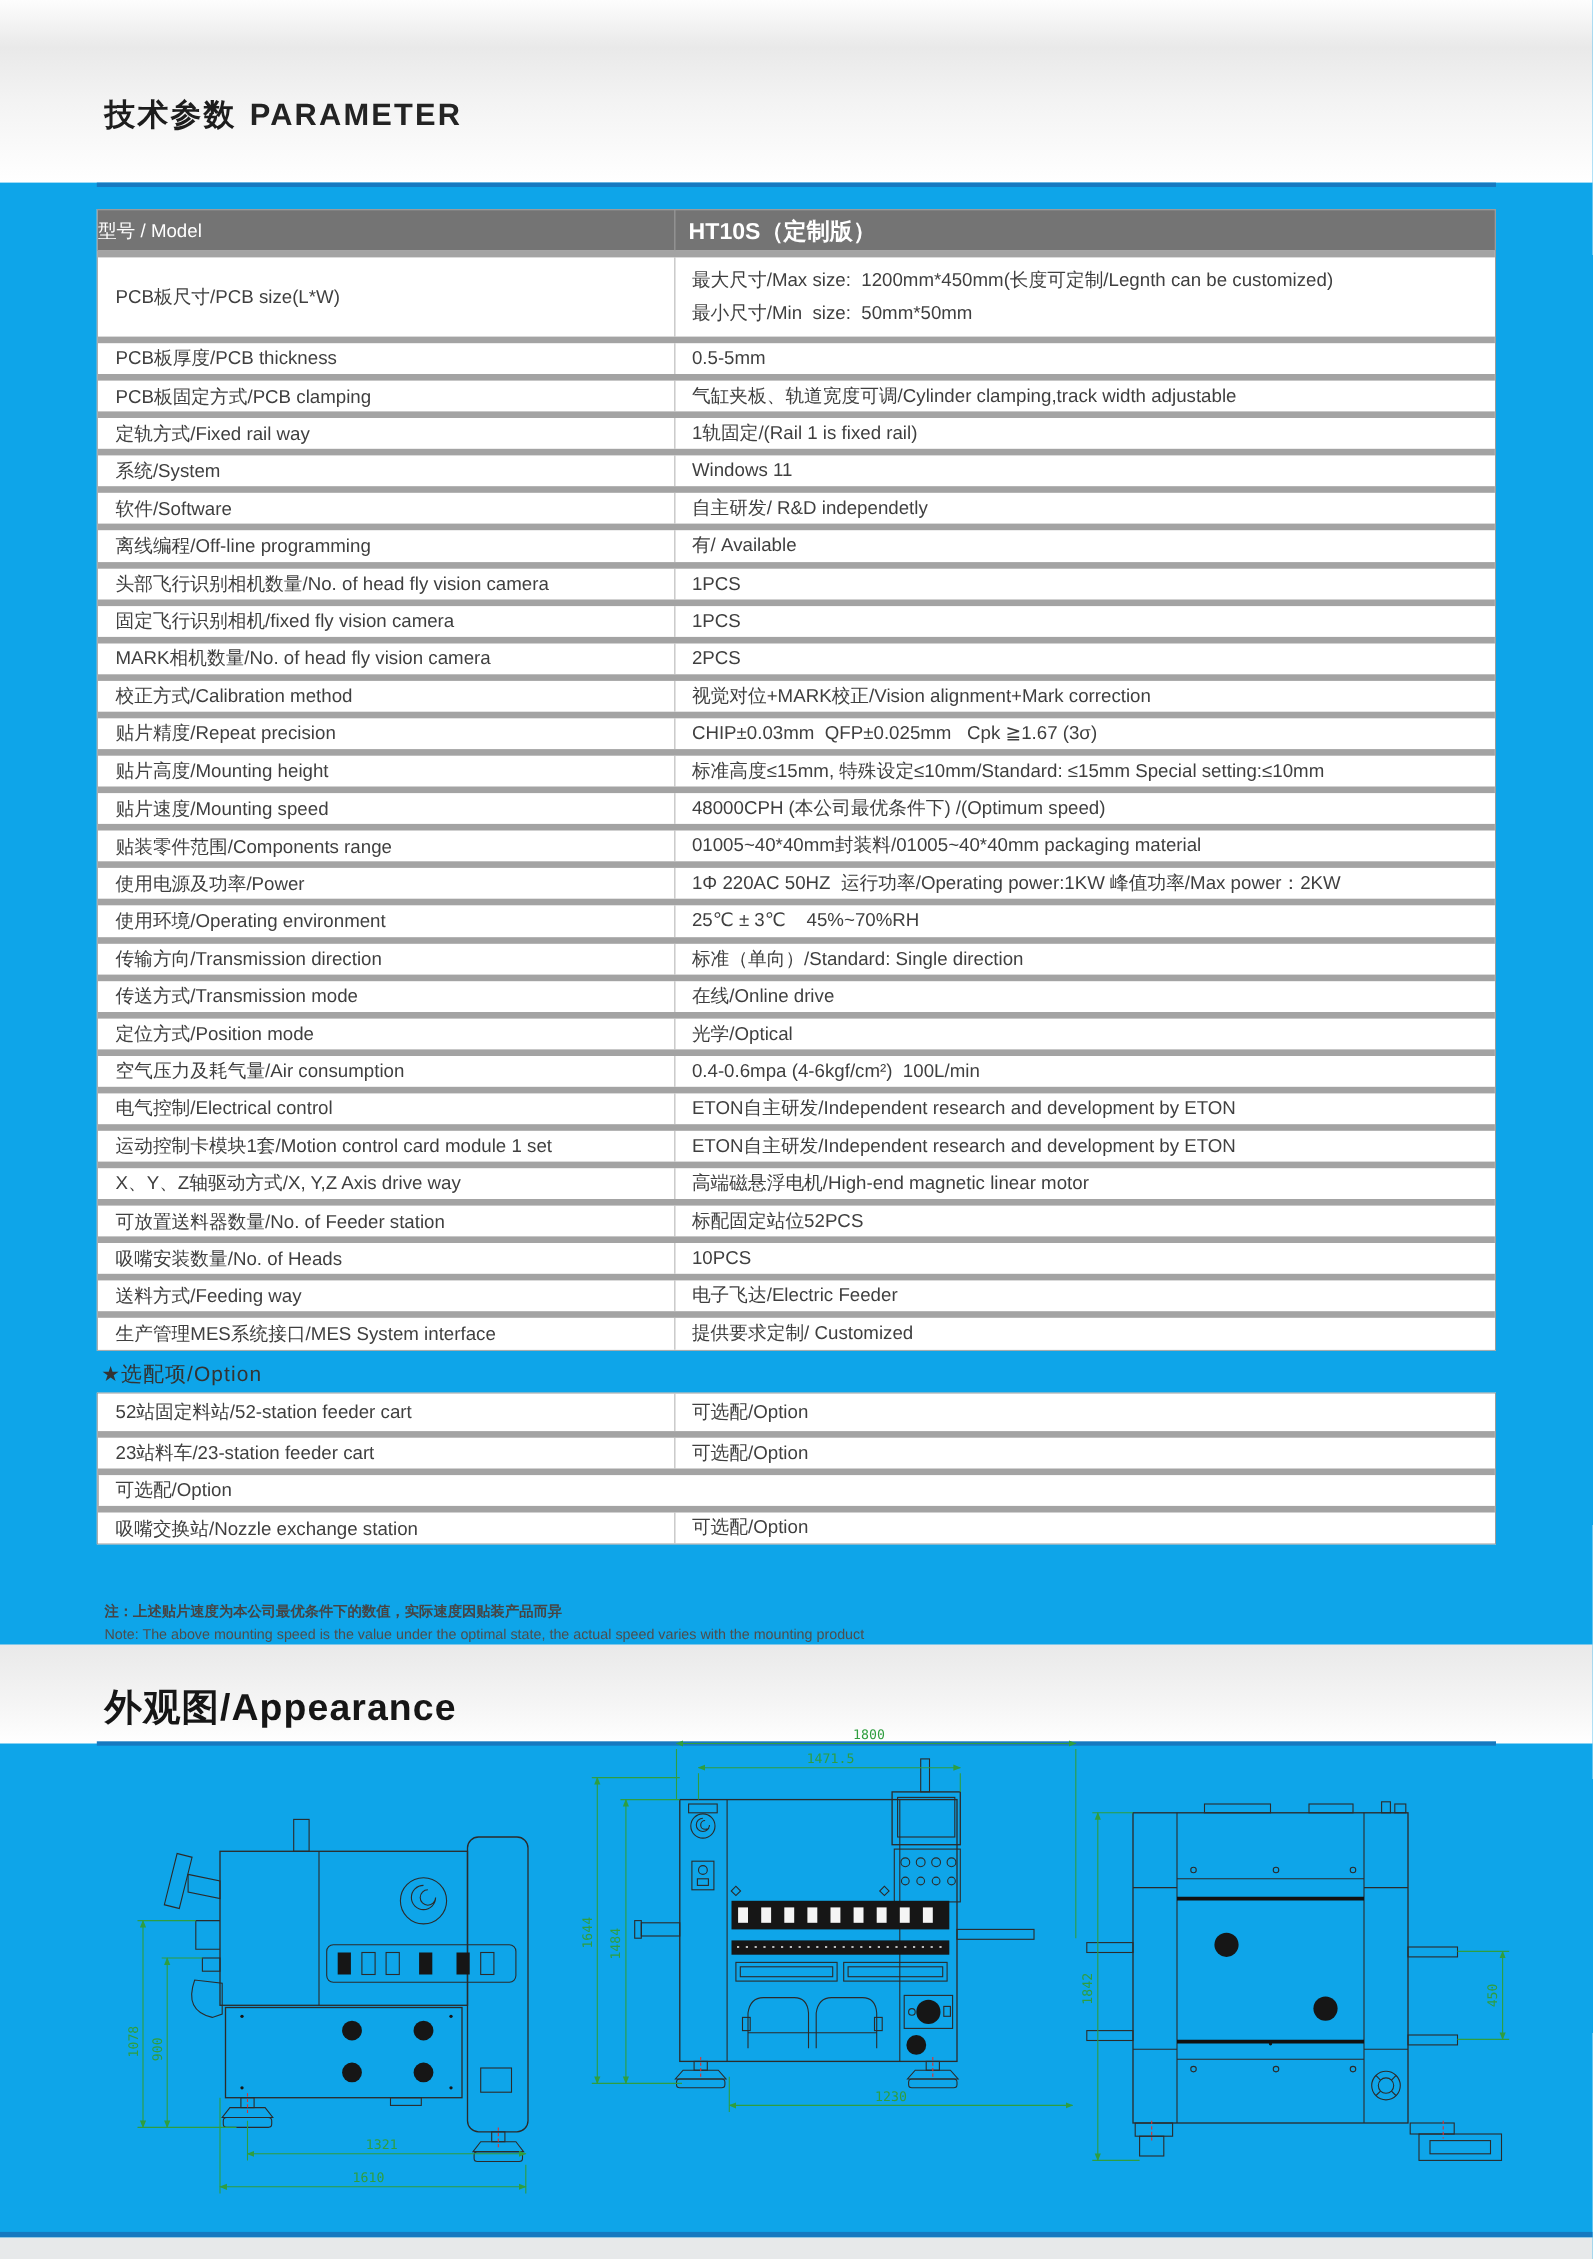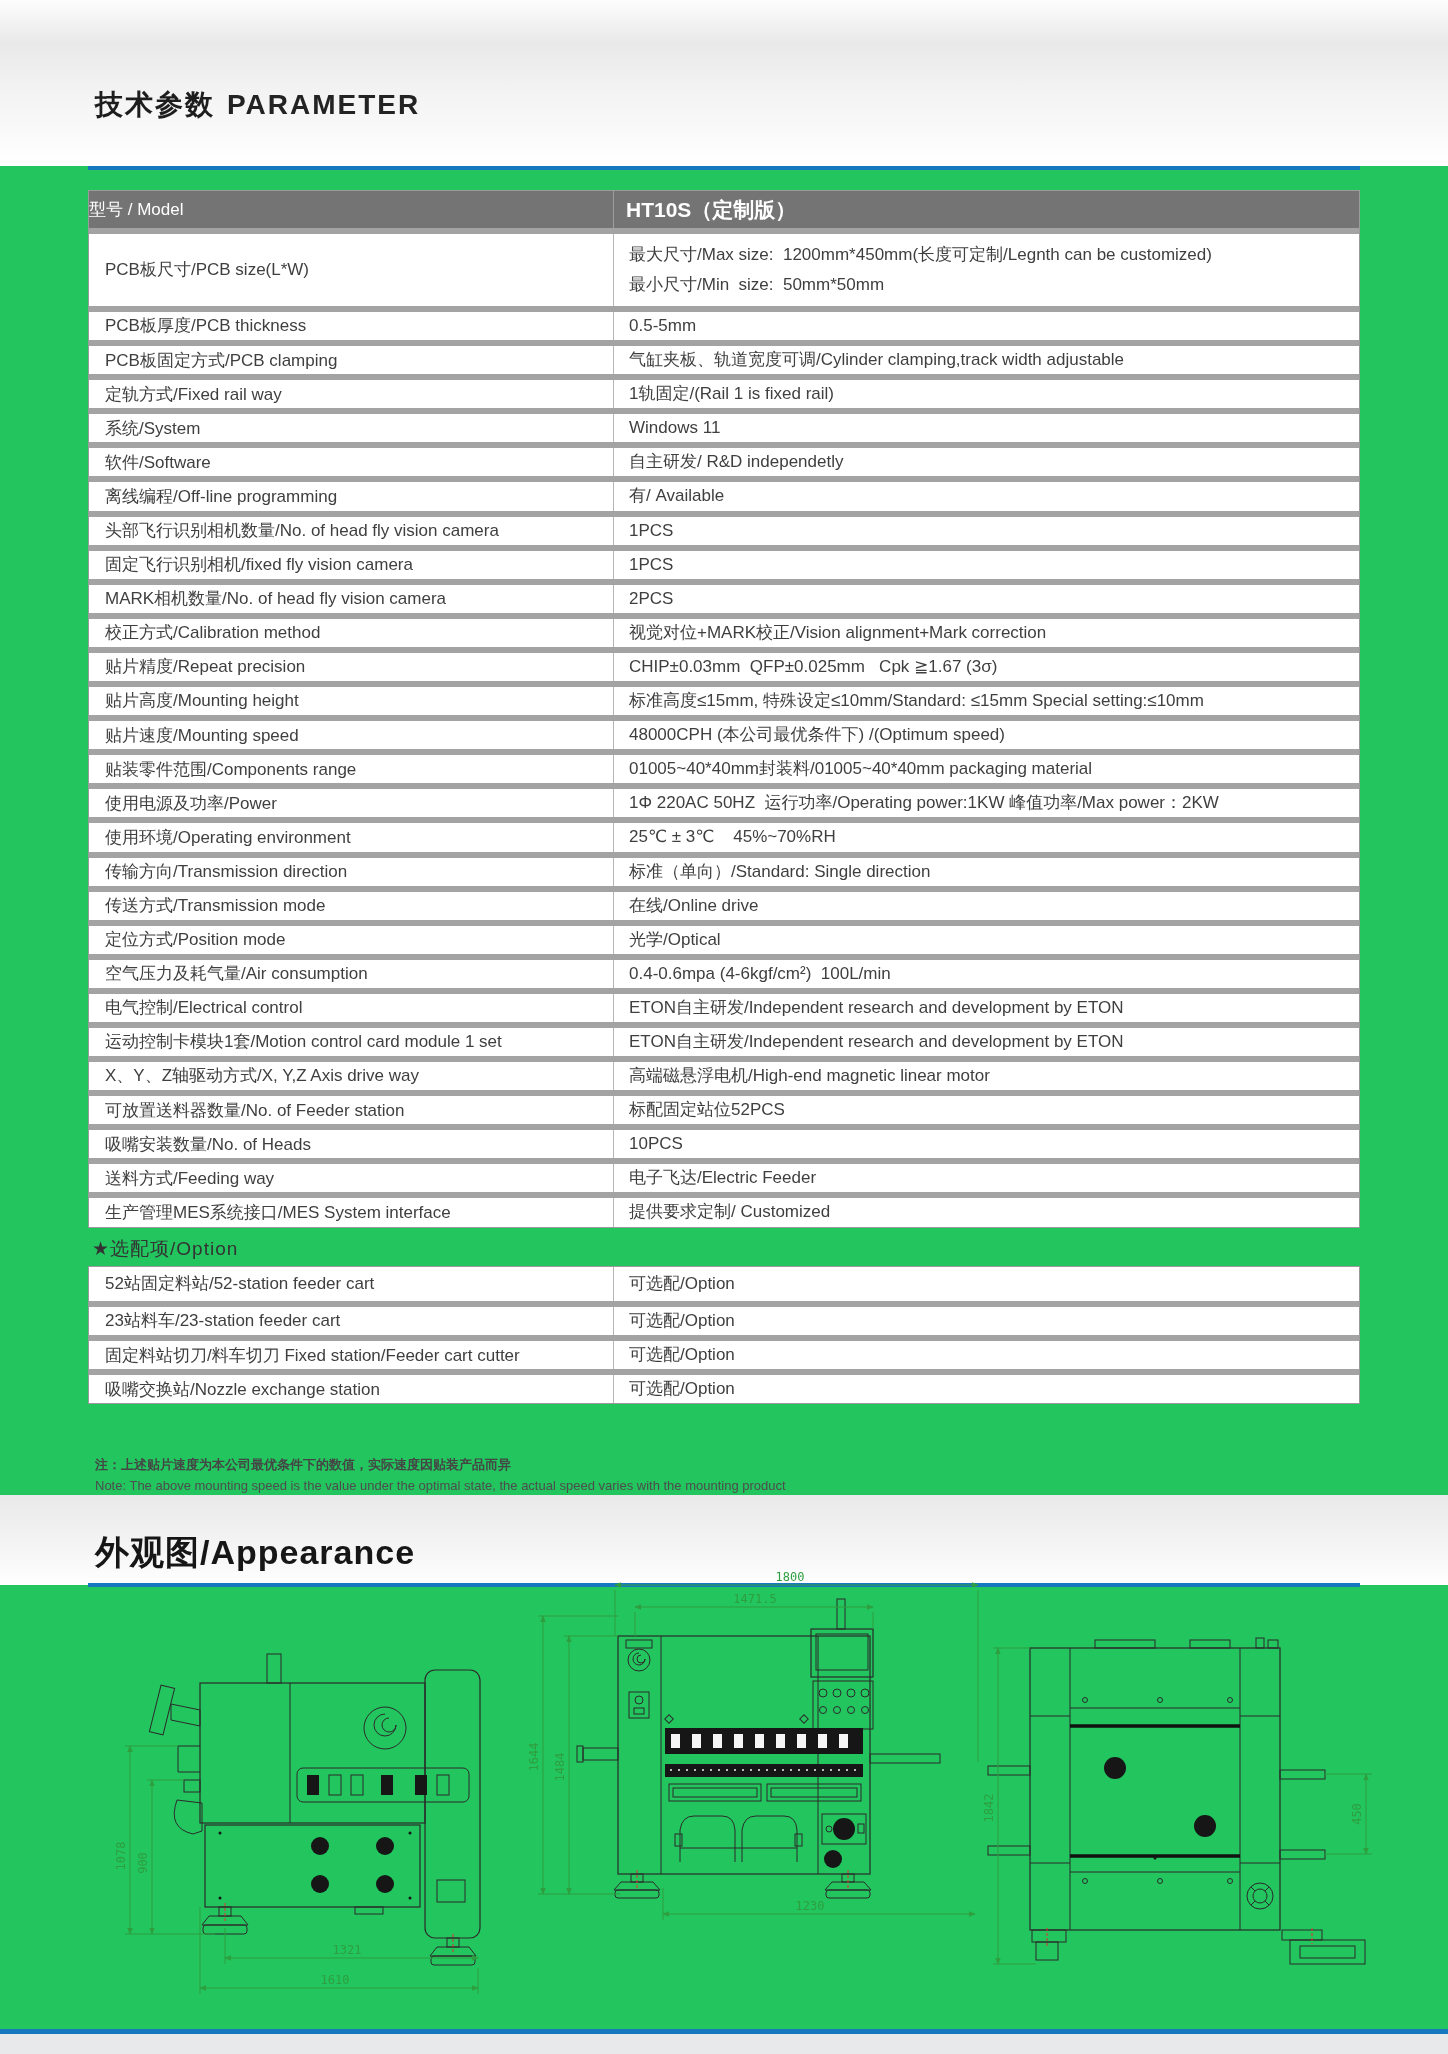--- a/index.html
+++ b/index.html
@@ -1,17 +1,17 @@
 <!DOCTYPE html>
 <html><head>
 <meta charset="utf-8">
 <style>
   *{margin:0;padding:0;box-sizing:border-box;}
   html,body{background:#ffffff;}
-  .page{position:relative;width:1448px;height:2054px;background:#22c55e;
+  .page{position:relative;width:1448px;height:2054px;background:#0ea5e9;
         font-family:"Liberation Sans","DejaVu Sans",sans-serif;color:#3f3f3f;overflow:hidden;}
   .top-band{position:absolute;left:0;top:0;width:100%;height:166px;
         background:linear-gradient(180deg,#fdfdfd 0%,#e9e9e9 26%,#f3f3f3 55%,#ffffff 100%);}
   .appearance-band{position:absolute;left:0;top:1495px;width:100%;height:90px;
         background:linear-gradient(180deg,#e9e9e9 0%,#f5f5f5 60%,#ffffff 100%);}
   .doc-title{position:absolute;left:95px;top:86px;font-size:28px;color:#1d1d1d;white-space:nowrap;}
   .doc-title .zh{font-weight:bold;letter-spacing:2px;}
   .doc-title .en{font-weight:600;margin-left:12px;letter-spacing:2px;color:#232323;}
   .rule{position:absolute;height:4px;background:#1679c0;}
   .rule-1{left:88px;top:166px;width:1272px;}
@@ -188,21 +188,20 @@
   <div class="spec-table option-table">
     <div class="tr">
         <div class="td-label">52站固定料站/52-station feeder cart</div>
         <div class="td-value">可选配/Option</div>
       </div>
     <div class="tr">
         <div class="td-label">23站料车/23-station feeder cart</div>
         <div class="td-value">可选配/Option</div>
       </div>
     <div class="tr">
-        <div class="td-label">固定料站切刀/料车切刀 Fixed station/Feeder cart cutter</div>
         <div class="td-value">可选配/Option</div>
       </div>
     <div class="tr">
         <div class="td-label">吸嘴交换站/Nozzle exchange station</div>
         <div class="td-value">可选配/Option</div>
       </div>
   </div>
 
   <div class="note-block">
     <div class="zh">注：上述贴片速度为本公司最优条件下的数值，实际速度因贴装产品而异</div>

